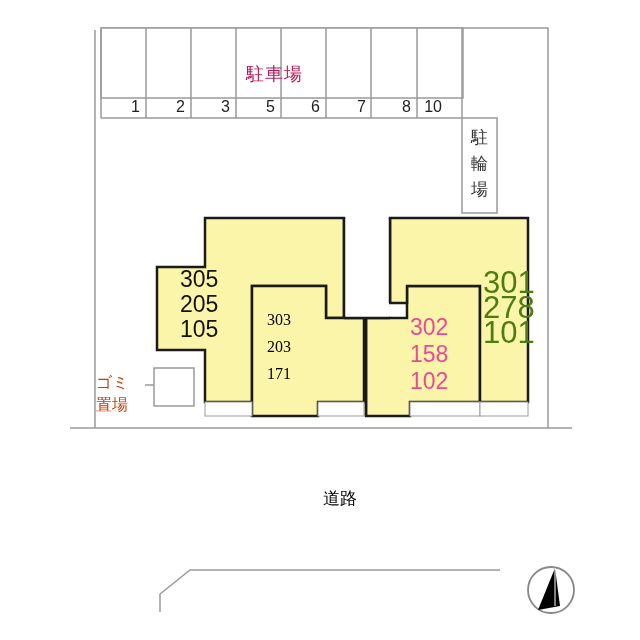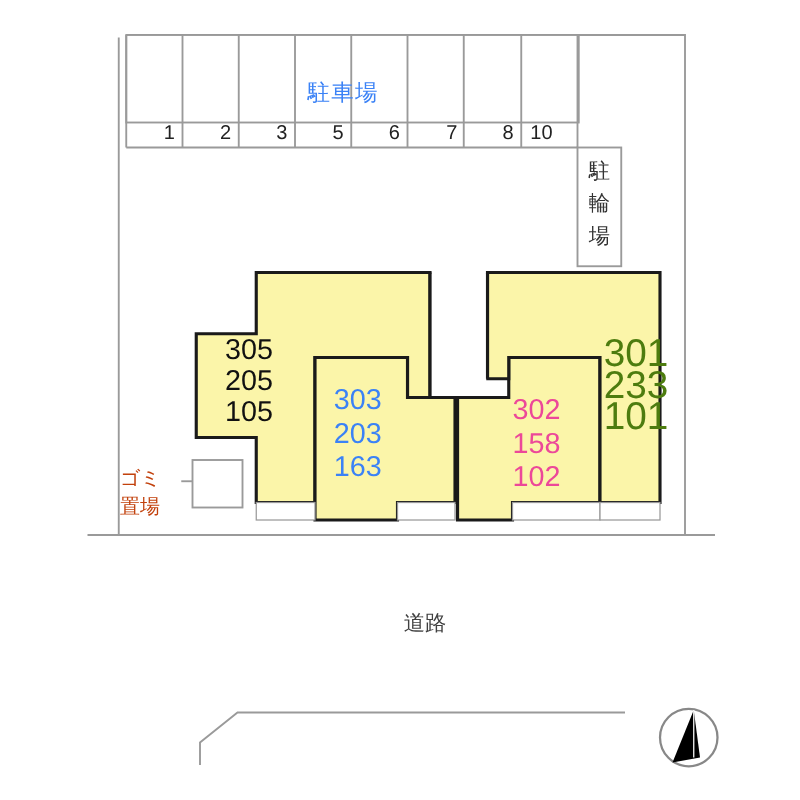--- a/index.html
+++ b/index.html
@@ -68,21 +68,21 @@
 
   <polyline class="thin" points="160,612 160,594 190,570 500,570"></polyline>
 
   <g>
     <circle cx="551" cy="590" r="23" fill="#fff" stroke="#888" stroke-width="1.8"></circle>
     <polygon points="555,568 538,610 560,606" fill="#000"></polygon>
     <line x1="555" y1="568" x2="555" y2="606" stroke="#fff" stroke-width="1"></line>
   </g>
 </svg>
 
-<div style="position:absolute;left:246px;top:62px;font-size:18px;color:#3b82f6;letter-spacing:1px;">駐車場</div>
+<div style="position:absolute;left:246px;top:62px;font-size:18px;color:#be185d;letter-spacing:1px;">駐車場</div>
 
 <div style="position:absolute;left:101px;top:98px;width:361px;height:20px;display:flex;font-family:'Liberation Sans',sans-serif;font-size:16px;color:#222;">
   <span style="width:45px;text-align:right;padding-right:6px;box-sizing:border-box;">1</span>
   <span style="width:45px;text-align:right;padding-right:6px;box-sizing:border-box;">2</span>
   <span style="width:45px;text-align:right;padding-right:6px;box-sizing:border-box;">3</span>
   <span style="width:45px;text-align:right;padding-right:6px;box-sizing:border-box;">5</span>
   <span style="width:45px;text-align:right;padding-right:6px;box-sizing:border-box;">6</span>
   <span style="width:46px;text-align:right;padding-right:6px;box-sizing:border-box;">7</span>
   <span style="width:45px;text-align:right;padding-right:6px;box-sizing:border-box;">8</span>
   <span style="width:45px;text-align:right;padding-right:20px;box-sizing:border-box;">10</span>
@@ -92,37 +92,37 @@
   <span>駐</span>
   <span>輪</span>
   <span>場</span>
 </div>
 
 <div style="position:absolute;left:96px;top:372px;font-size:16px;line-height:22px;color:#c2410c;">
   <div>ゴミ</div>
   <div>置場</div>
 </div>
 
-<div style="position:absolute;left:323px;top:487px;font-size:17px;color:#404040;">道路</div>
+<div style="position:absolute;left:323px;top:487px;font-size:17px;color:#000000;">道路</div>
 
 <div style="position:absolute;left:180px;top:267px;font-family:'Liberation Sans',sans-serif;font-size:23px;line-height:25px;color:#111;">
   <div>305</div>
   <div>205</div>
   <div>105</div>
 </div>
 
-<div style="position:absolute;left:267px;top:306px;font-family:Liberation Sans, sans-serif;font-size:23px;line-height:27px;color:#3b82f6;">
+<div style="position:absolute;left:267px;top:306px;font-family:Liberation Serif, serif;font-size:16px;line-height:27px;color:#000000;">
   <div>303</div>
   <div>203</div>
-  <div>163</div>
+  <div>171</div>
 </div>
 
 <div style="position:absolute;left:410px;top:314px;font-family:'Liberation Sans',sans-serif;font-size:23px;line-height:27px;color:#ec4899;">
   <div>302</div>
   <div>158</div>
   <div>102</div>
 </div>
 
 <div style="position:absolute;left:483px;top:270px;font-family:'Liberation Sans',sans-serif;font-size:31px;line-height:25px;color:#4d7c0f;">
   <div>301</div>
-  <div>233</div>
+  <div>278</div>
   <div>101</div>
 </div>
 
 </body></html>

